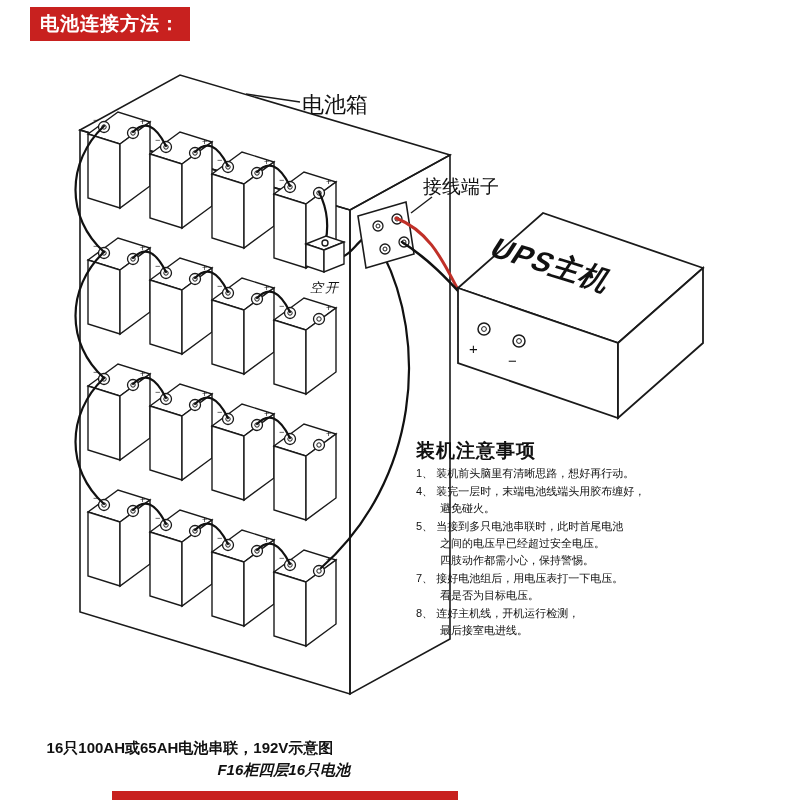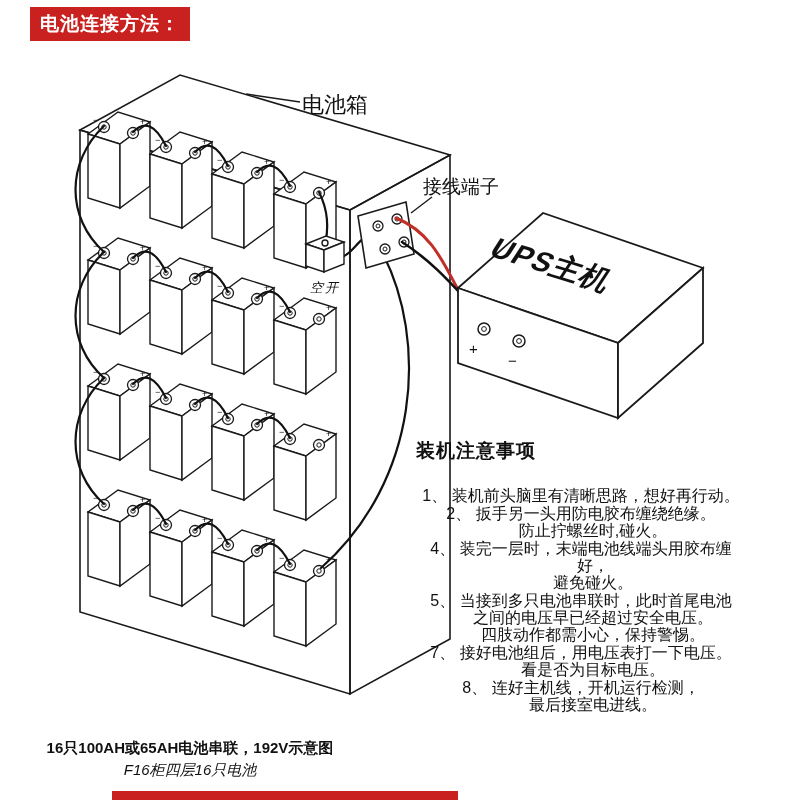--- a/index.html
+++ b/index.html
@@ -15,28 +15,28 @@
   .diagram{position:absolute;left:0;top:0;}
   .lbl{position:absolute;white-space:nowrap;color:#111;}
   .lbl-box{left:302px;top:90px;font-size:22px;}
   .lbl-terminal{left:423px;top:174px;font-size:19px;text-align:right;}
   .lbl-breaker{left:310px;top:279px;font-size:13px;letter-spacing:2px;font-style:italic;}
   .lbl-ups{
     left:504px;top:230px;font-size:29px;font-weight:700;
     transform:rotate(17deg) skewX(-16deg);transform-origin:left top;letter-spacing:1px;
   }
   .notes{position:absolute;left:416px;top:438px;width:330px;}
-  .notes-title{font-size:19px;font-weight:700;margin-bottom:23px;letter-spacing:1px;}
+  .notes-title{font-size:19px;font-weight:700;margin-bottom:1px;letter-spacing:1px;}
   .note{
-    font-size:16px;line-height:17px;white-space:pre-line;
-    padding-left:24px;text-indent:-24px;margin:0 0 1px 0;text-align:center;
+    font-size:11px;line-height:17px;white-space:pre-line;
+    padding-left:24px;text-indent:-24px;margin:0 0 1px 0;
   }
   .caption{position:absolute;left:30px;top:737px;width:320px;text-align:center;}
   .cap1{font-size:15px;font-weight:700;line-height:22px;}
-  .cap2{font-size:15px;font-weight:400;font-style:italic;line-height:22px;}
+  .cap2{font-size:15px;font-weight:700;font-style:italic;line-height:22px;text-align:right;}
   .bottom-strip{position:absolute;left:112px;top:791px;width:346px;height:9px;background:#c8211f;}
   .pol{font-size:9px;fill:#111;}
   .ups-pol{font-size:15px;fill:#111;}
 </style>
 </head>
 <body>
 
 <div class="page">
 
   <div class="banner">
@@ -147,22 +147,20 @@
   </svg>
 
   <div class="lbl lbl-box">电池箱</div>
   <div class="lbl lbl-terminal">接线端子</div>
   <div class="lbl lbl-breaker">空开</div>
   <div class="lbl lbl-ups">UPS主机</div>
 
   <div class="notes">
     <div class="notes-title">装机注意事项</div>
     <div class="note">1、 装机前头脑里有清晰思路，想好再行动。</div>
-    <div class="note">2、 扳手另一头用防电胶布缠绕绝缘。
-防止拧螺丝时,碰火。</div>
     <div class="note">4、 装完一层时，末端电池线端头用胶布缠好，
 避免碰火。</div>
     <div class="note">5、 当接到多只电池串联时，此时首尾电池
 之间的电压早已经超过安全电压。
 四肢动作都需小心，保持警惕。</div>
     <div class="note">7、 接好电池组后，用电压表打一下电压。
 看是否为目标电压。</div>
     <div class="note">8、 连好主机线，开机运行检测，
 最后接室电进线。</div>
   </div>

